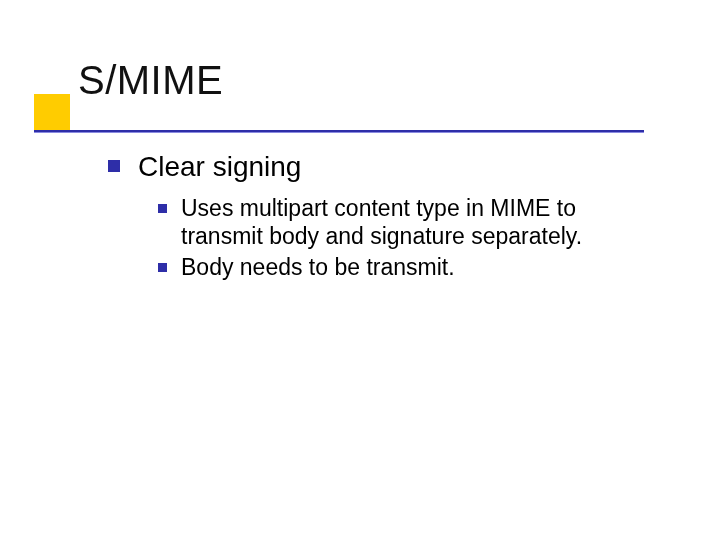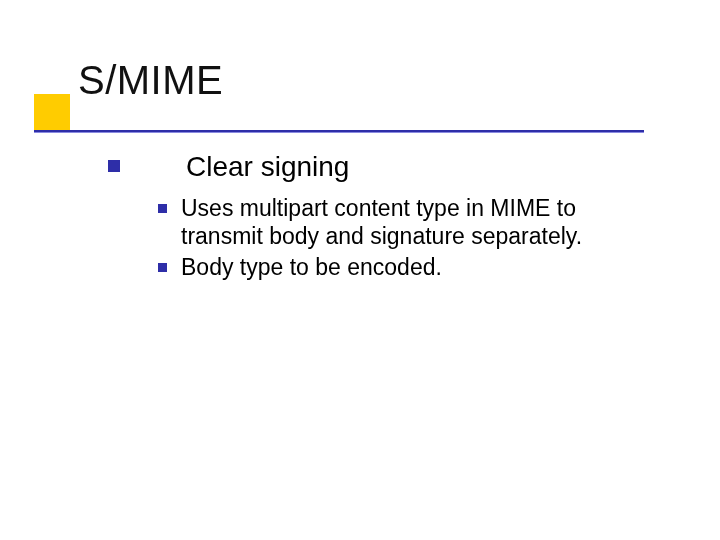--- a/index.html
+++ b/index.html
@@ -55,21 +55,20 @@
   .body {
     position: absolute;
     left: 108px;
     top: 150px;
     width: 560px;
   }
   .lvl1 {
     display: flex;
     align-items: flex-start;
     margin-bottom: 10px;
-    gap: 48px;
   }
   .lvl1 .bullet {
     width: 12px;
     height: 12px;
     background: #2e2ea8;
     margin-top: 10px;
     margin-right: 18px;
     flex: 0 0 auto;
   }
   .lvl1 .text {
@@ -114,18 +113,18 @@
       <div class="bullet"></div>
       <div class="text">Clear signing</div>
     </div>
     <div class="lvl2-group">
       <div class="lvl2">
         <div class="bullet"></div>
         <div class="text">Uses multipart content type in MIME to transmit body and signature separately.</div>
       </div>
       <div class="lvl2">
         <div class="bullet"></div>
-        <div class="text">Body type to be encoded.</div>
+        <div class="text">Body needs to be transmit.</div>
       </div>
     </div>
   </div>
 
 </div>
 
 </body></html>

